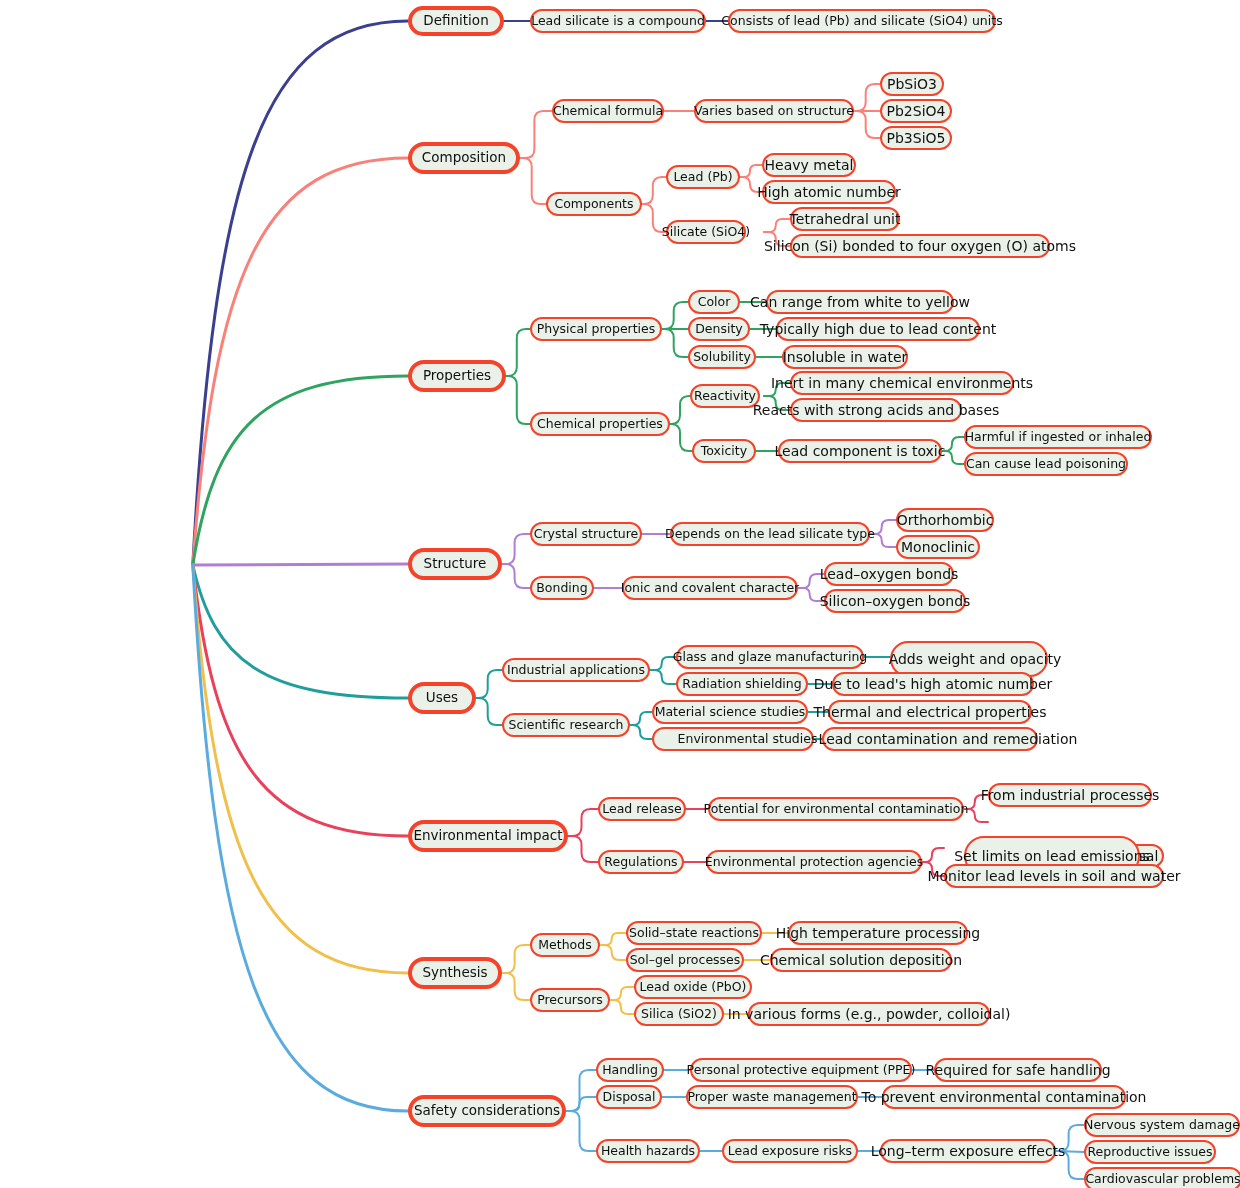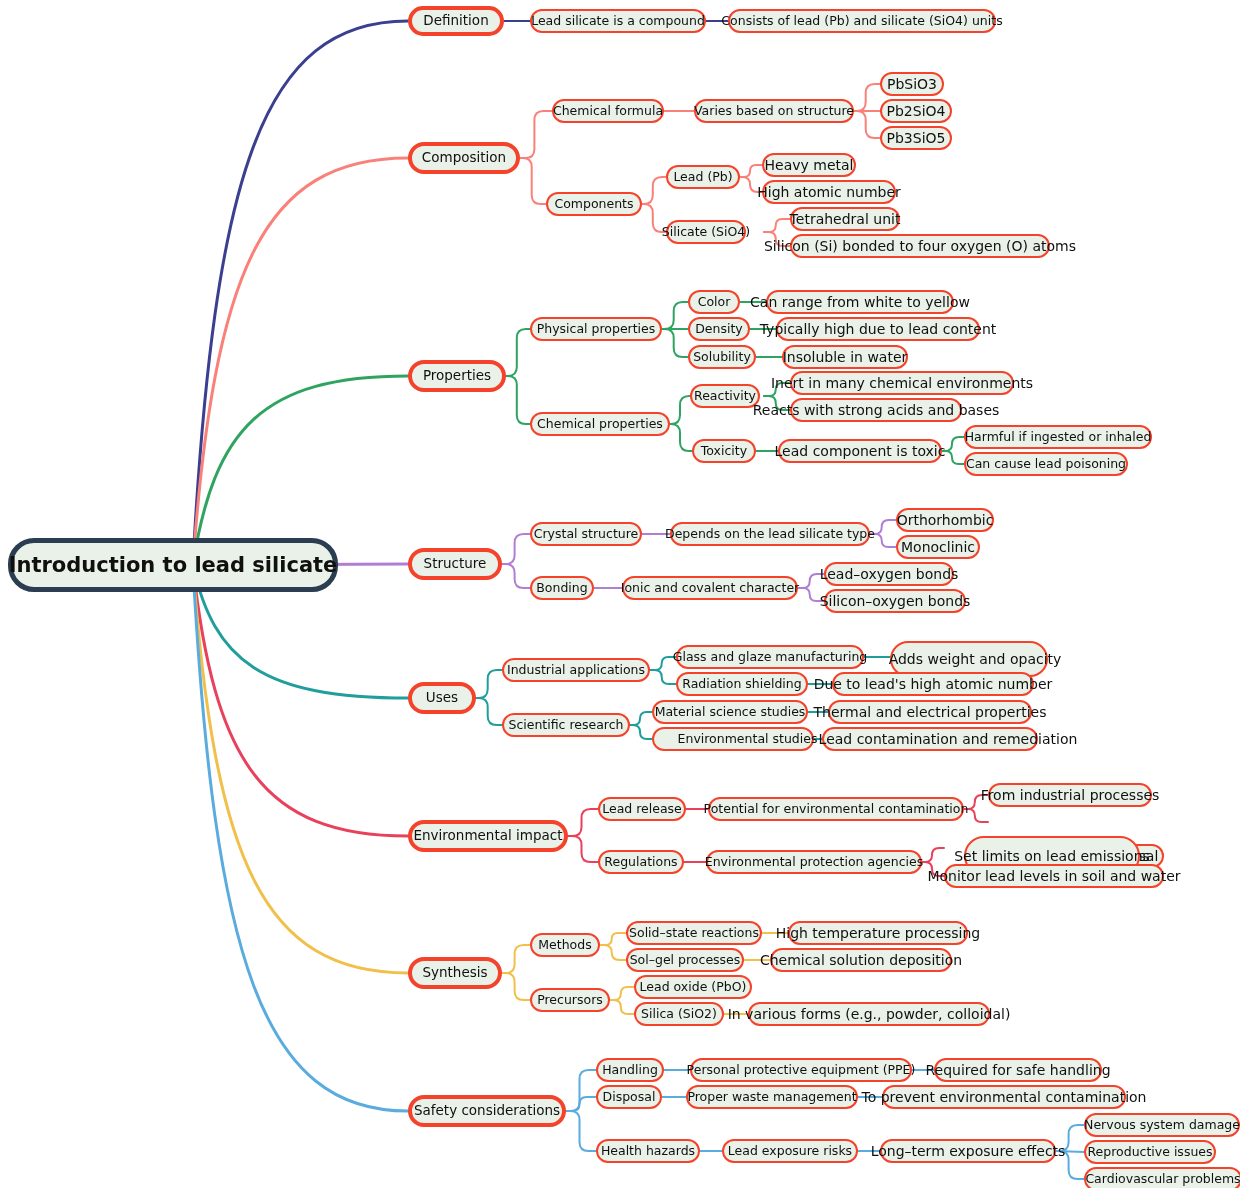--- a/index.html
+++ b/index.html
@@ -117,23 +117,20 @@
       <path d="M 664 1070 L 690 1070" fill="none" stroke="#5aacdf" stroke-width="2" stroke-linecap="round" stroke-linejoin="round"></path>
       <path d="M 912 1070 L 934 1070" fill="none" stroke="#5aacdf" stroke-width="2" stroke-linecap="round" stroke-linejoin="round"></path>
       <path d="M 662 1097 L 686 1097" fill="none" stroke="#5aacdf" stroke-width="2" stroke-linecap="round" stroke-linejoin="round"></path>
       <path d="M 858 1097 L 882 1097" fill="none" stroke="#5aacdf" stroke-width="2" stroke-linecap="round" stroke-linejoin="round"></path>
       <path d="M 700 1151 L 722 1151" fill="none" stroke="#5aacdf" stroke-width="2" stroke-linecap="round" stroke-linejoin="round"></path>
       <path d="M 858 1151 L 880 1151" fill="none" stroke="#5aacdf" stroke-width="2" stroke-linecap="round" stroke-linejoin="round"></path>
       <path d="M 1056 1151 L 1059.6 1151 Q 1068.6 1151 1068.6 1142 L 1068.6 1134 Q 1068.6 1125 1077.6 1125 L 1084 1125" fill="none" stroke="#5aacdf" stroke-width="2" stroke-linecap="round" stroke-linejoin="round"></path>
       <path d="M 1056 1151 L 1084 1152" fill="none" stroke="#5aacdf" stroke-width="2" stroke-linecap="round" stroke-linejoin="round"></path>
       <path d="M 1056 1151 L 1059.6 1151 Q 1068.6 1151 1068.6 1160 L 1068.6 1170 Q 1068.6 1179 1077.6 1179 L 1084 1179" fill="none" stroke="#5aacdf" stroke-width="2" stroke-linecap="round" stroke-linejoin="round"></path>
     </svg>
-<div class="node lv0 root" style="left: 8px; top: 538px; width: 330px; height: 54px;">
-      <span>Introduction to lead silicate</span>
-    </div>
     <div class="node lv1" style="left: 408px; top: 6px; width: 96px; height: 30px;">
       <span>Definition</span>
     </div>
     <div class="node lv2" style="left: 530px; top: 9px; width: 176px; height: 24px;">
       <span>Lead silicate is a compound</span>
     </div>
     <div class="node lv3" style="left: 728px; top: 9px; width: 268px; height: 24px;">
       <span>Consists of lead (Pb) and silicate (SiO4) units</span>
     </div>
     <div class="node lv1" style="left: 408px; top: 142px; width: 112px; height: 32px;">

